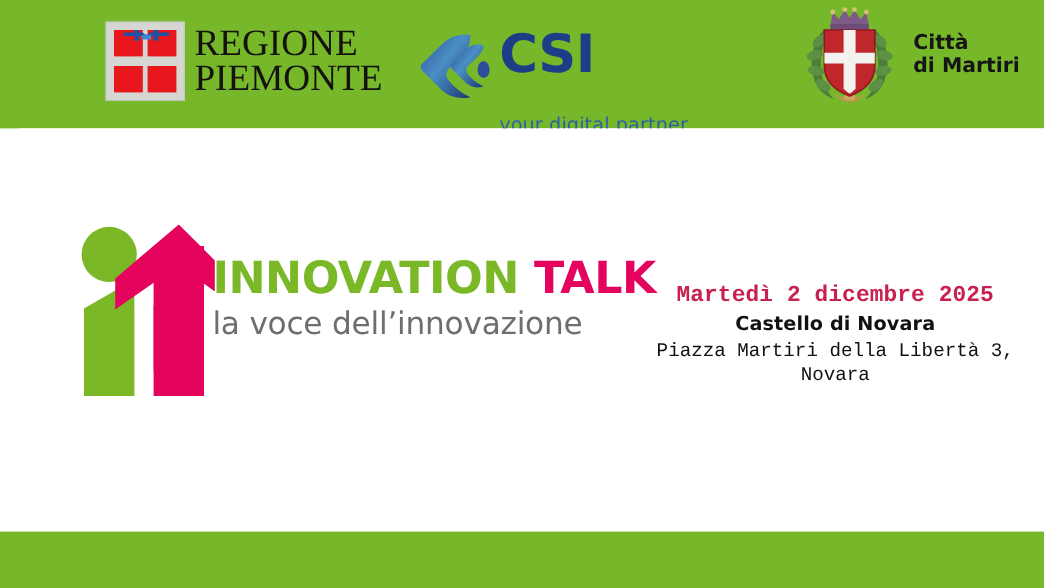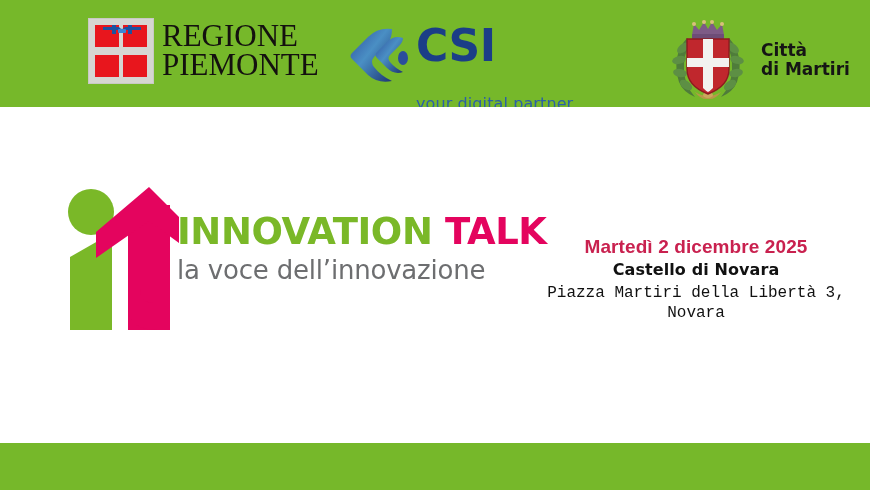--- a/index.html
+++ b/index.html
@@ -112,21 +112,21 @@
     font-weight: 400;
     color: #2b5fa8;
     margin-top: 2px;
     letter-spacing: 0.1px;
   }
 
   
   .cn-logo {
     position: absolute;
     left: 665px;
-    top: 16px;
+    top: 2px;
     display: flex;
     align-items: center;
     gap: 10px;
   }
   .cn-crest {
     width: 86px;
     height: 88px;
   }
   .cn-words {
     display: flex;
@@ -192,21 +192,21 @@
 
   
   .event {
     position: absolute;
     left: 505px;
     top: 128px;
     width: 350px;
     text-align: center;
   }
   .ev-date {
-    font-family: Liberation Sans, sans-serif;
+    font-family: Liberation Mono, monospace;
     font-size: 19px;
     font-weight: 700;
     color: #c9214f;
     line-height: 1.25;
     letter-spacing: 0.1px;
   }
   .ev-venue {
     font-family: "DejaVu Sans", sans-serif;
     font-size: 16px;
     font-weight: 700;

